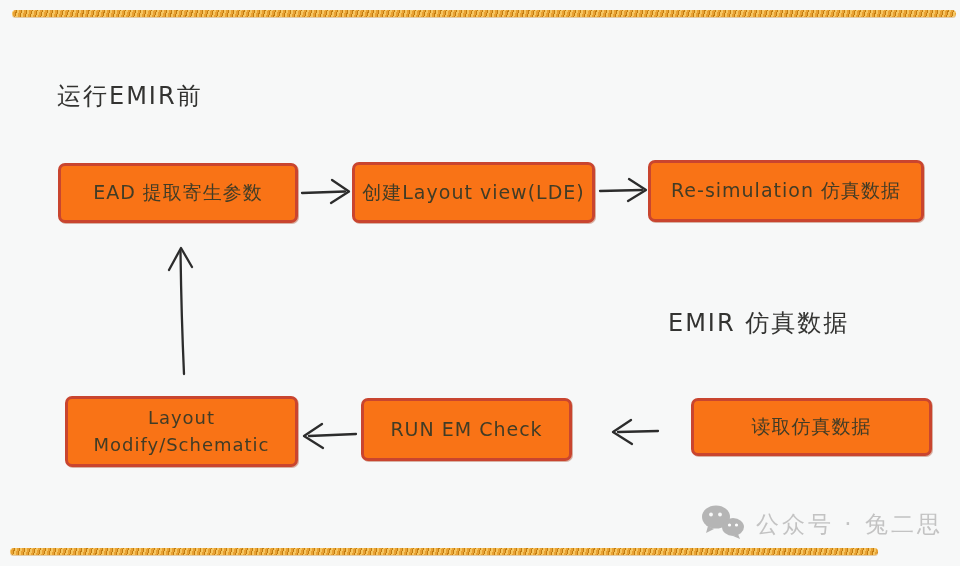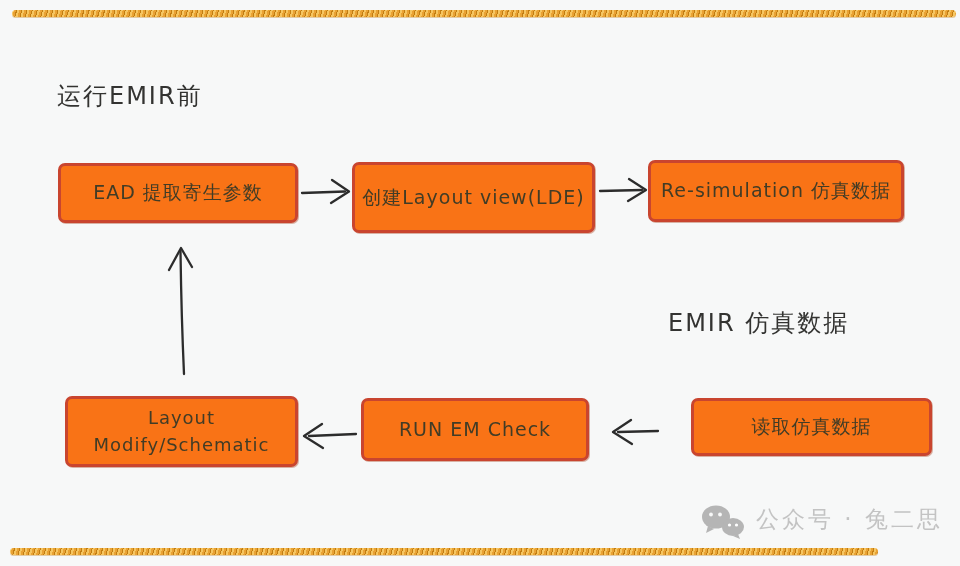--- a/index.html
+++ b/index.html
@@ -50,45 +50,45 @@
     flex-direction: column;
     align-items: center;
     justify-content: center;
     color: #413c26;
     font-size: 19px;
     letter-spacing: 1px;
     text-align: center;
     line-height: 1.45;
   }
   .box-ead    { left: 58px;  top: 163px; width: 240px; height: 60px; }
-  .box-lde    { left: 352px; top: 162px; width: 243px; height: 71px; }
-  .box-resim  { left: 648px; top: 160px; width: 256px; height: 62px; }
+  .box-lde    { left: 352px; top: 162px; width: 243px; height: 61px; }
+  .box-resim  { left: 648px; top: 160px; width: 276px; height: 62px; }
   .box-modify { left: 65px;  top: 396px; width: 233px; height: 71px; font-size: 18px; }
-  .box-runem  { left: 361px; top: 398px; width: 228px; height: 63px; }
+  .box-runem  { left: 361px; top: 398px; width: 211px; height: 63px; }
   .box-read   { left: 662px; top: 398px; width: 241px; height: 58px; margin-left: 29px; }
 
   svg.arrows {
     position: absolute; inset: 0;
     width: 960px; height: 566px;
     pointer-events: none;
   }
   svg.arrows path, svg.arrows line, svg.arrows polyline {
     stroke: #2c2c2c;
     stroke-width: 2.3;
     fill: none;
     stroke-linecap: round;
     stroke-linejoin: round;
   }
 
   
   .watermark {
     position: absolute;
     left: 700px; top: 504px;
     display: flex;
-    align-items: flex-start;
+    align-items: flex-end;
     gap: 10px;
   }
   .watermark .wm-text {
     color: #c3c3c3;
     font-size: 23px;
     letter-spacing: 3px;
     font-weight: 500;
   }
 </style>
 </head>

